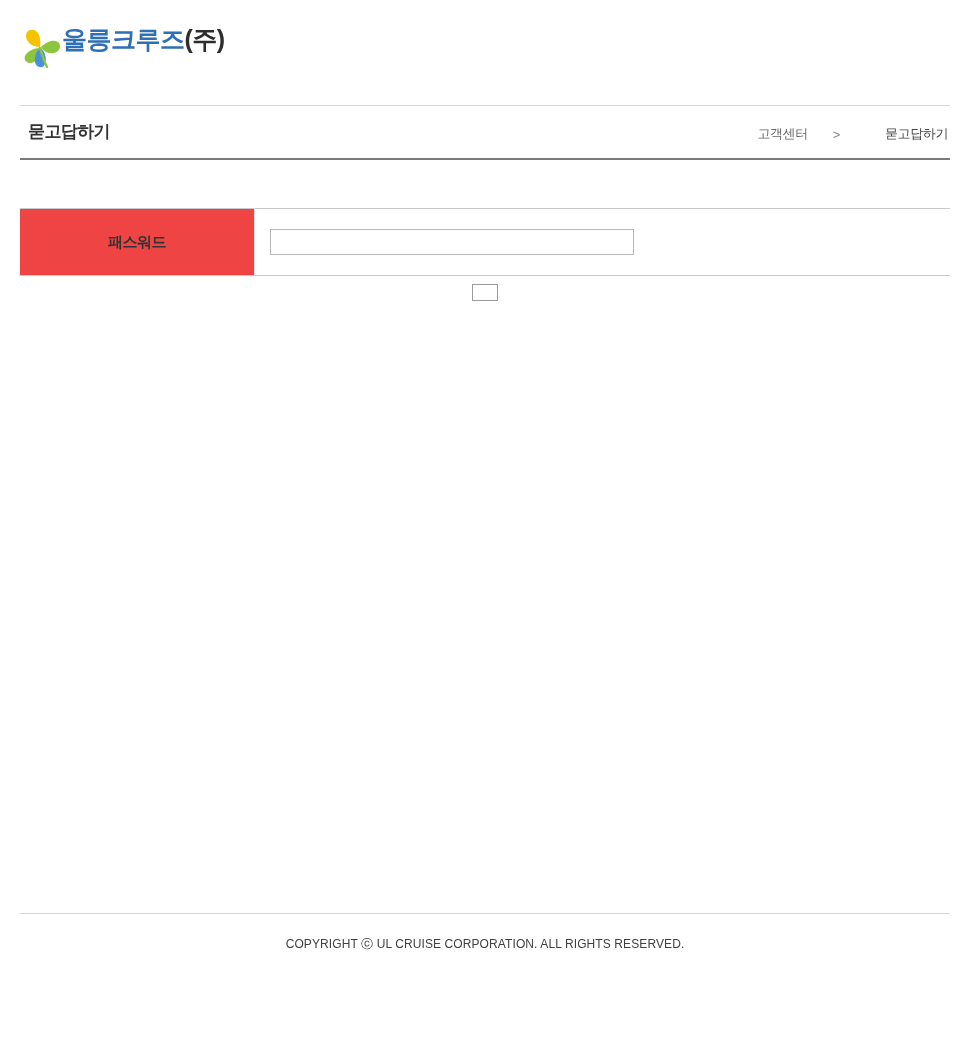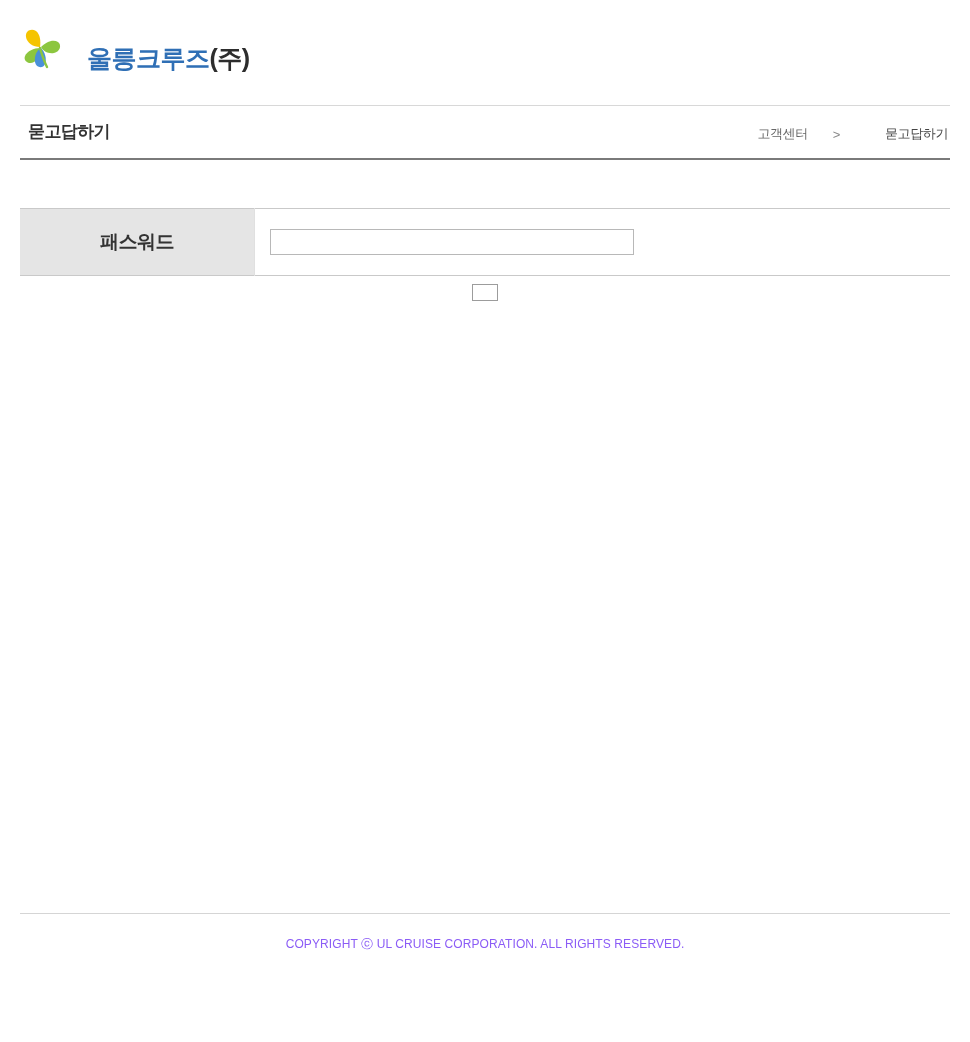--- a/index.html
+++ b/index.html
@@ -22,22 +22,22 @@
   .site-header {
     position: relative;
     height: 105px;
     background: #ffffff;
   }
   .logo-wrap {
     position: absolute;
     left: 20px;
     top: 27px;
     display: flex;
-    align-items: flex-end;
-    gap: 25px;
+    align-items: flex-start;
+    gap: 0;
     text-decoration: none;
   }
   .logo-mark {
     width: 42px;
     height: 44px;
     position: relative;
     flex: 0 0 auto;
   }
   .logo-text {
     font-size: 25px;
@@ -96,24 +96,24 @@
   
   .pw-table {
     width: 100%;
     border-collapse: collapse;
     border-top: 1px solid #c9c9c9;
     border-bottom: 1px solid #c9c9c9;
     table-layout: fixed;
   }
   .pw-table th {
     width: 232px;
-    background: #e5e5e5;
+    background: #ef4444;
     border-right: 1px solid #e0e0e0;
     height: 64px;
-    font-size: 19px;
+    font-size: 15px;
     font-weight: bold;
     color: #333333;
     letter-spacing: -0.5px;
     text-align: center;
   }
   .pw-table td {
     background: #ffffff;
     padding-left: 15px;
     height: 64px;
   }
@@ -153,21 +153,21 @@
   .site-footer {
     position: absolute;
     left: 20px;
     right: 20px;
     top: 913px;
     border-top: 1px solid #d5d5d5;
   }
   .copyright {
     text-align: center;
     font-size: 12px;
-    color: #8b5cf6;
+    color: #404040;
     letter-spacing: 0.1px;
     padding-top: 22px;
   }
 </style>
 </head>
 <body>
 
 <div class="site-header">
   <a class="logo-wrap" href="#">
     <span class="logo-mark">

